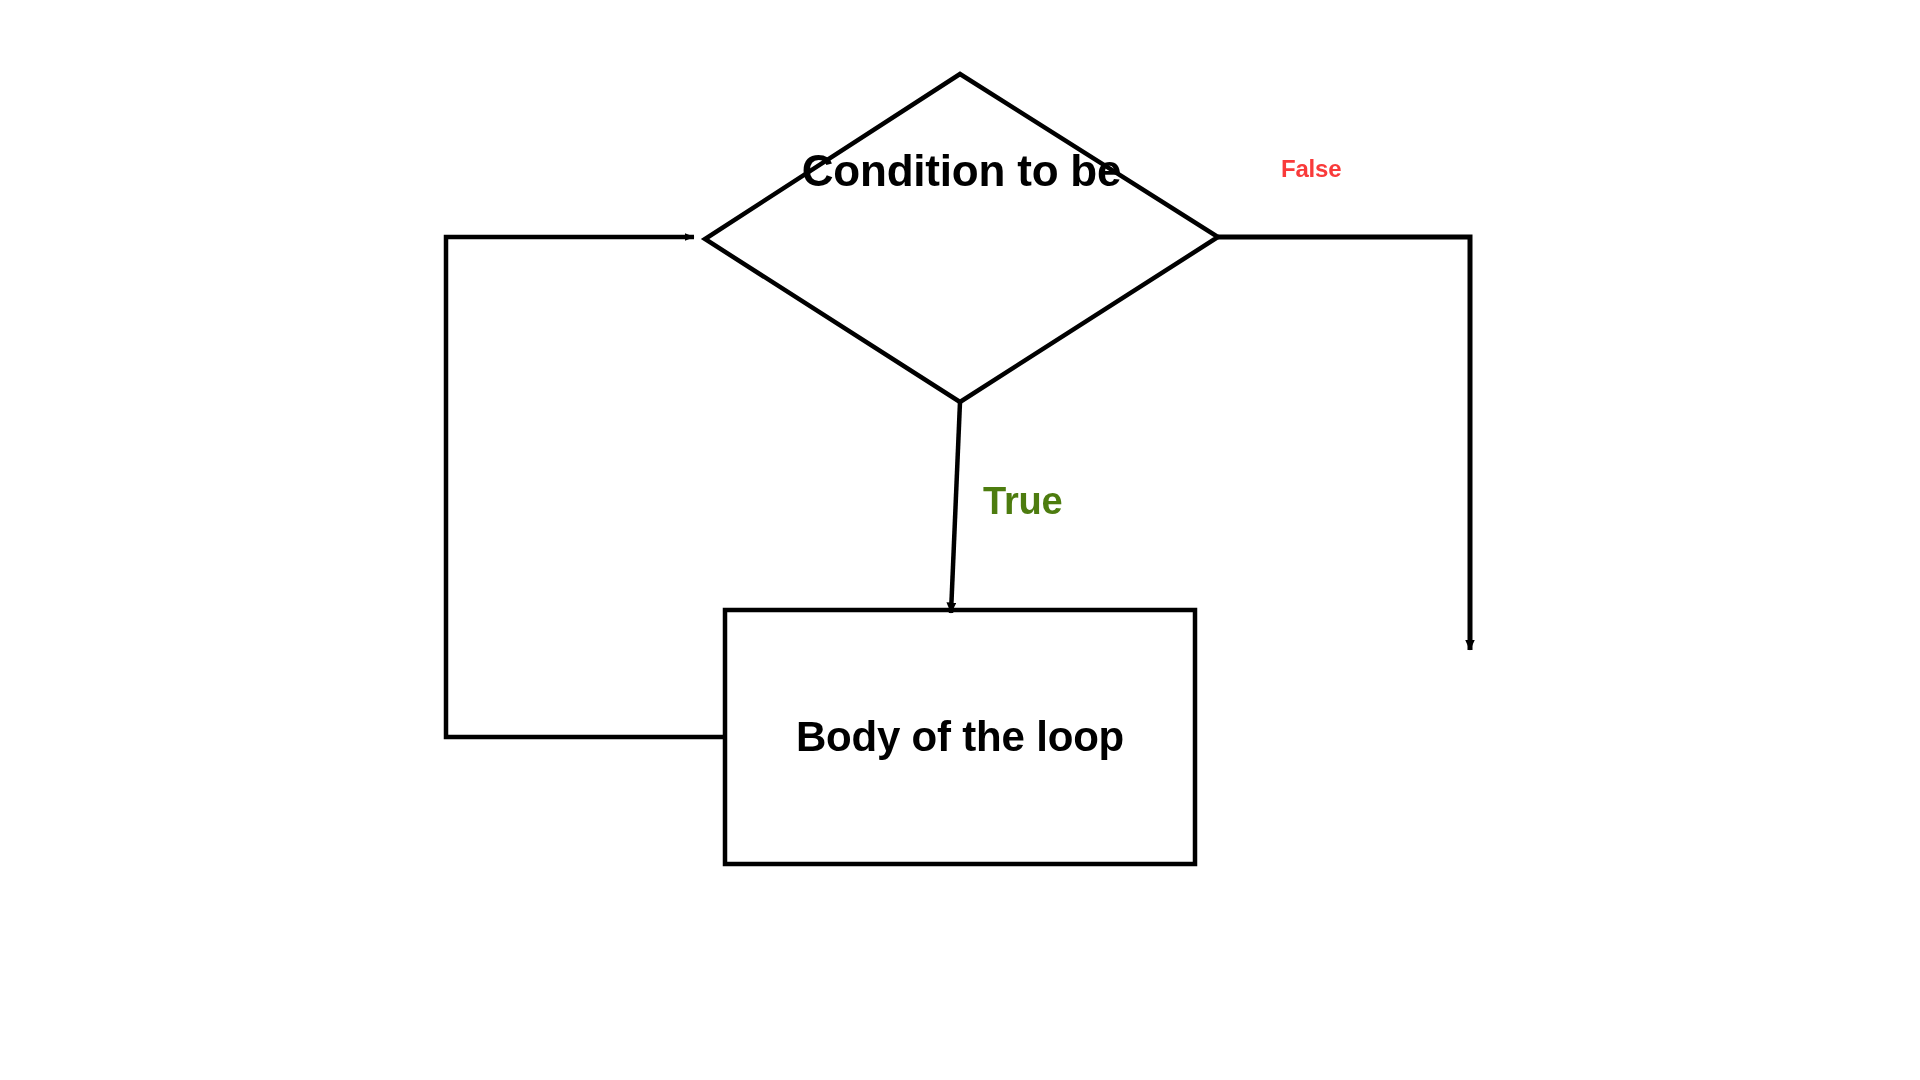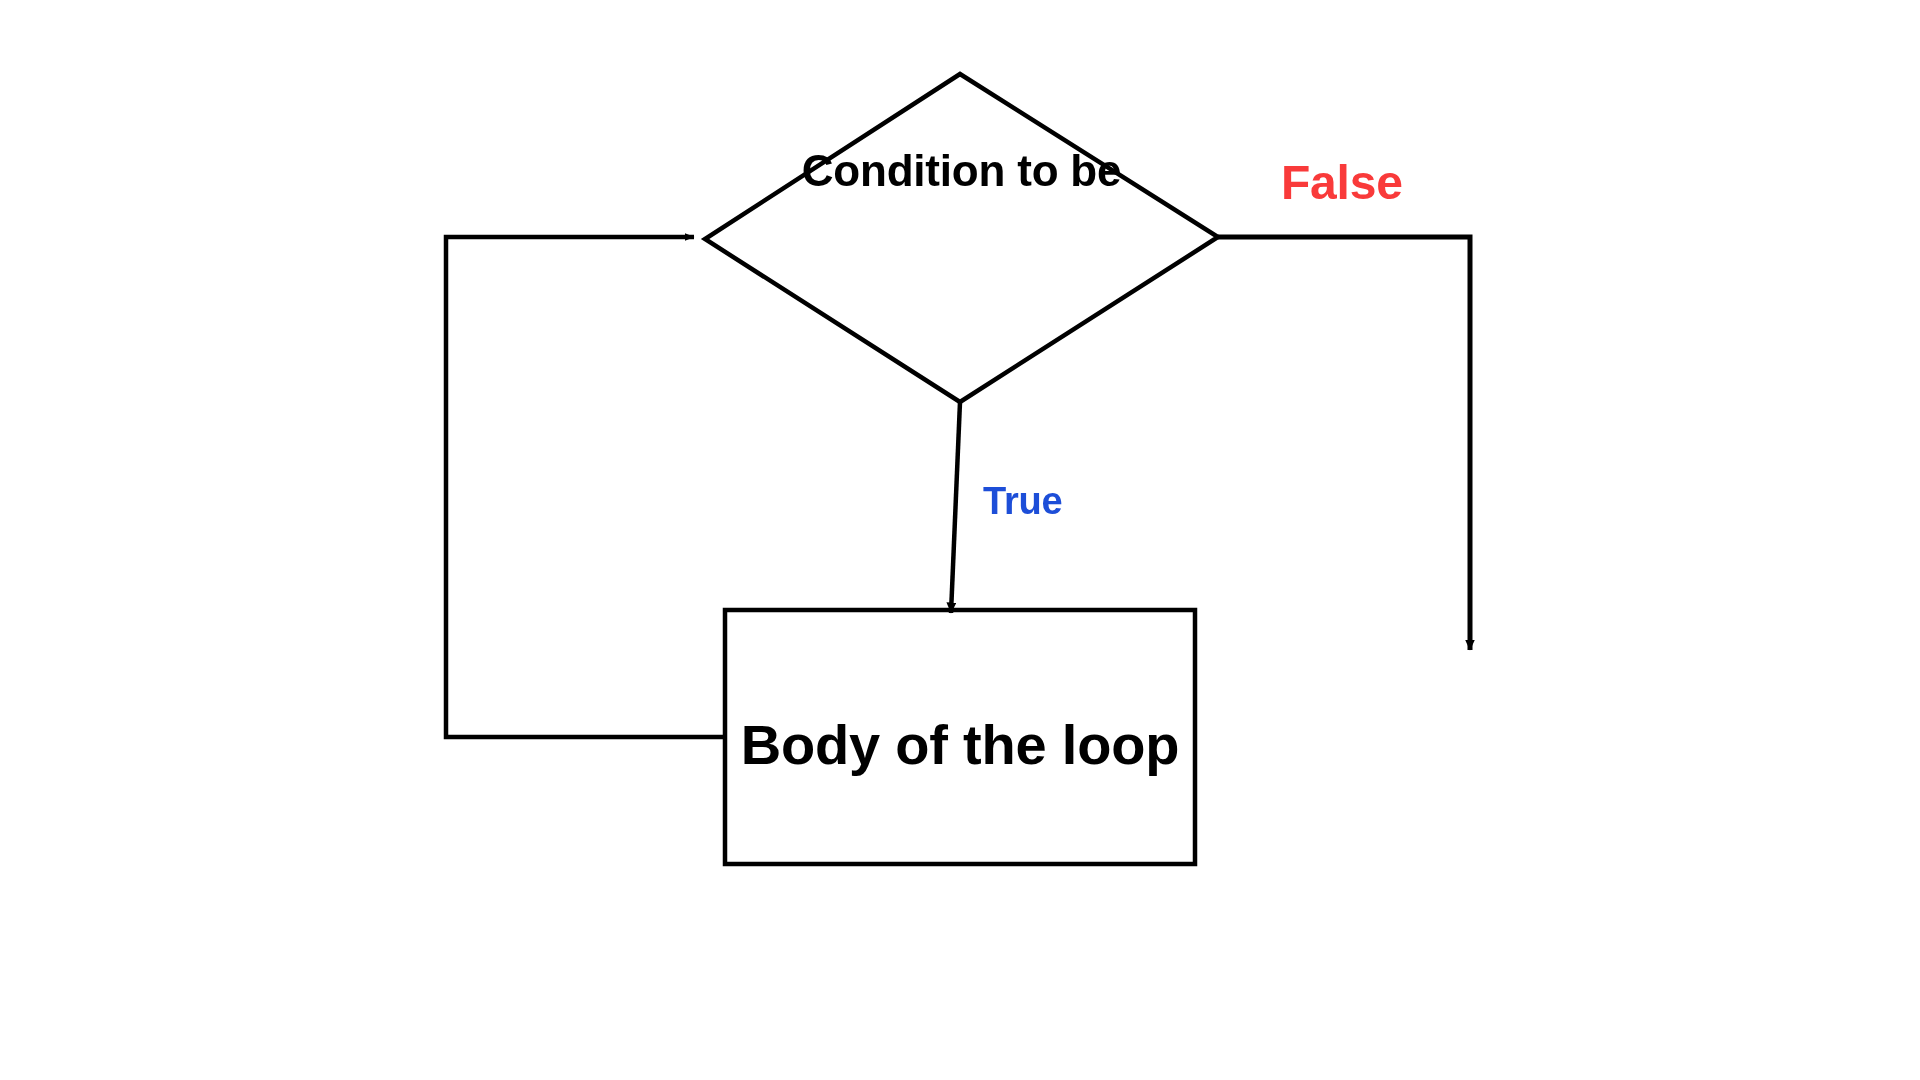--- a/index.html
+++ b/index.html
@@ -38,39 +38,39 @@
   #condition-label {
     left: 705px;
     top: 145px;
     width: 513px;
     font-size: 44px;
   }
   #body-label {
     left: 725px;
     top: 712px;
     width: 470px;
-    font-size: 56px;
+    font-size: 42px;
   }
   #terminates-label {
     left: 1250px;
     top: 668px;
     width: 450px;
     font-size: 44px;
     text-align: left;
   }
   .edge-label {
     position: absolute;
     font-weight: bold;
     white-space: pre;
     letter-spacing: -0.2px;
   }
   #false-label {
     left: 1281px;
     top: 155px;
-    font-size: 48px;
+    font-size: 24px;
     text-align: center;
   }
   #true-label {
     left: 983px;
     top: 480px;
     font-size: 38px;
   }
 </style>
 </head>
 <body>
@@ -98,15 +98,15 @@
     <path d="M726,737 L446,737 L446,237 L694,237" fill="none" stroke="#000000" stroke-width="4.5" marker-end="url(#arrow-solid)"></path>
   </svg>
 
   <div class="node-text" id="condition-label"><span>Condition to be</span><br></div>
 
   <div class="node-text" id="body-label">Body of the loop</div>
 
 
   <div class="edge-label" id="false-label" style="color: rgb(249, 58, 58);">False</div>
 
-  <div class="edge-label" id="true-label" style="color: #1d4ed8;">True</div>
+  <div class="edge-label" id="true-label" style="color: #4d7c0f;">True</div>
 
 </div>
 
 </body></html>

